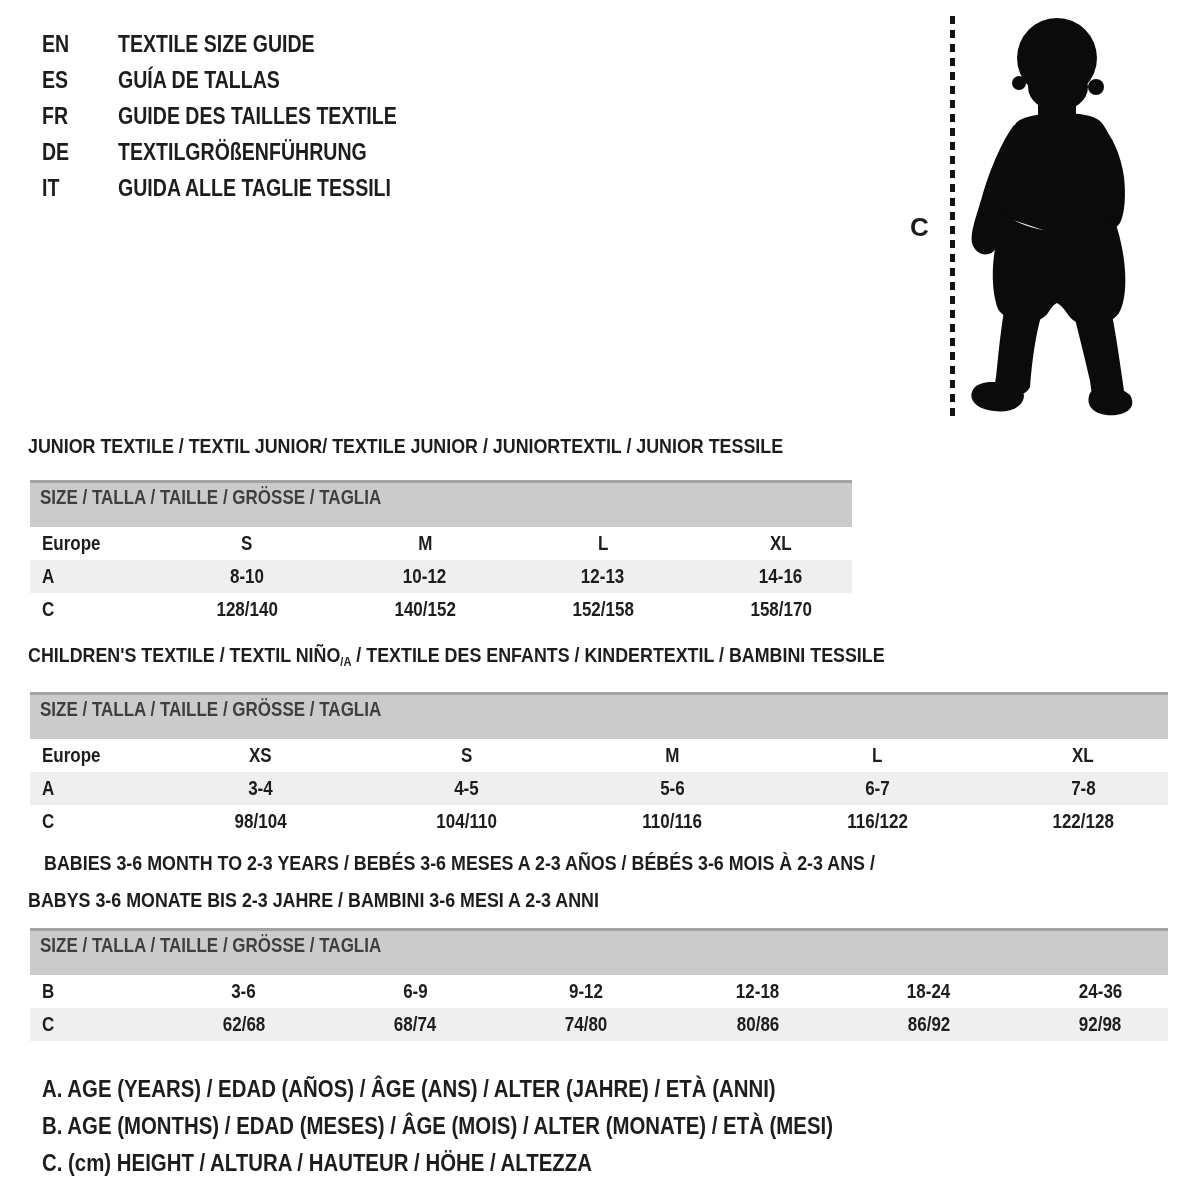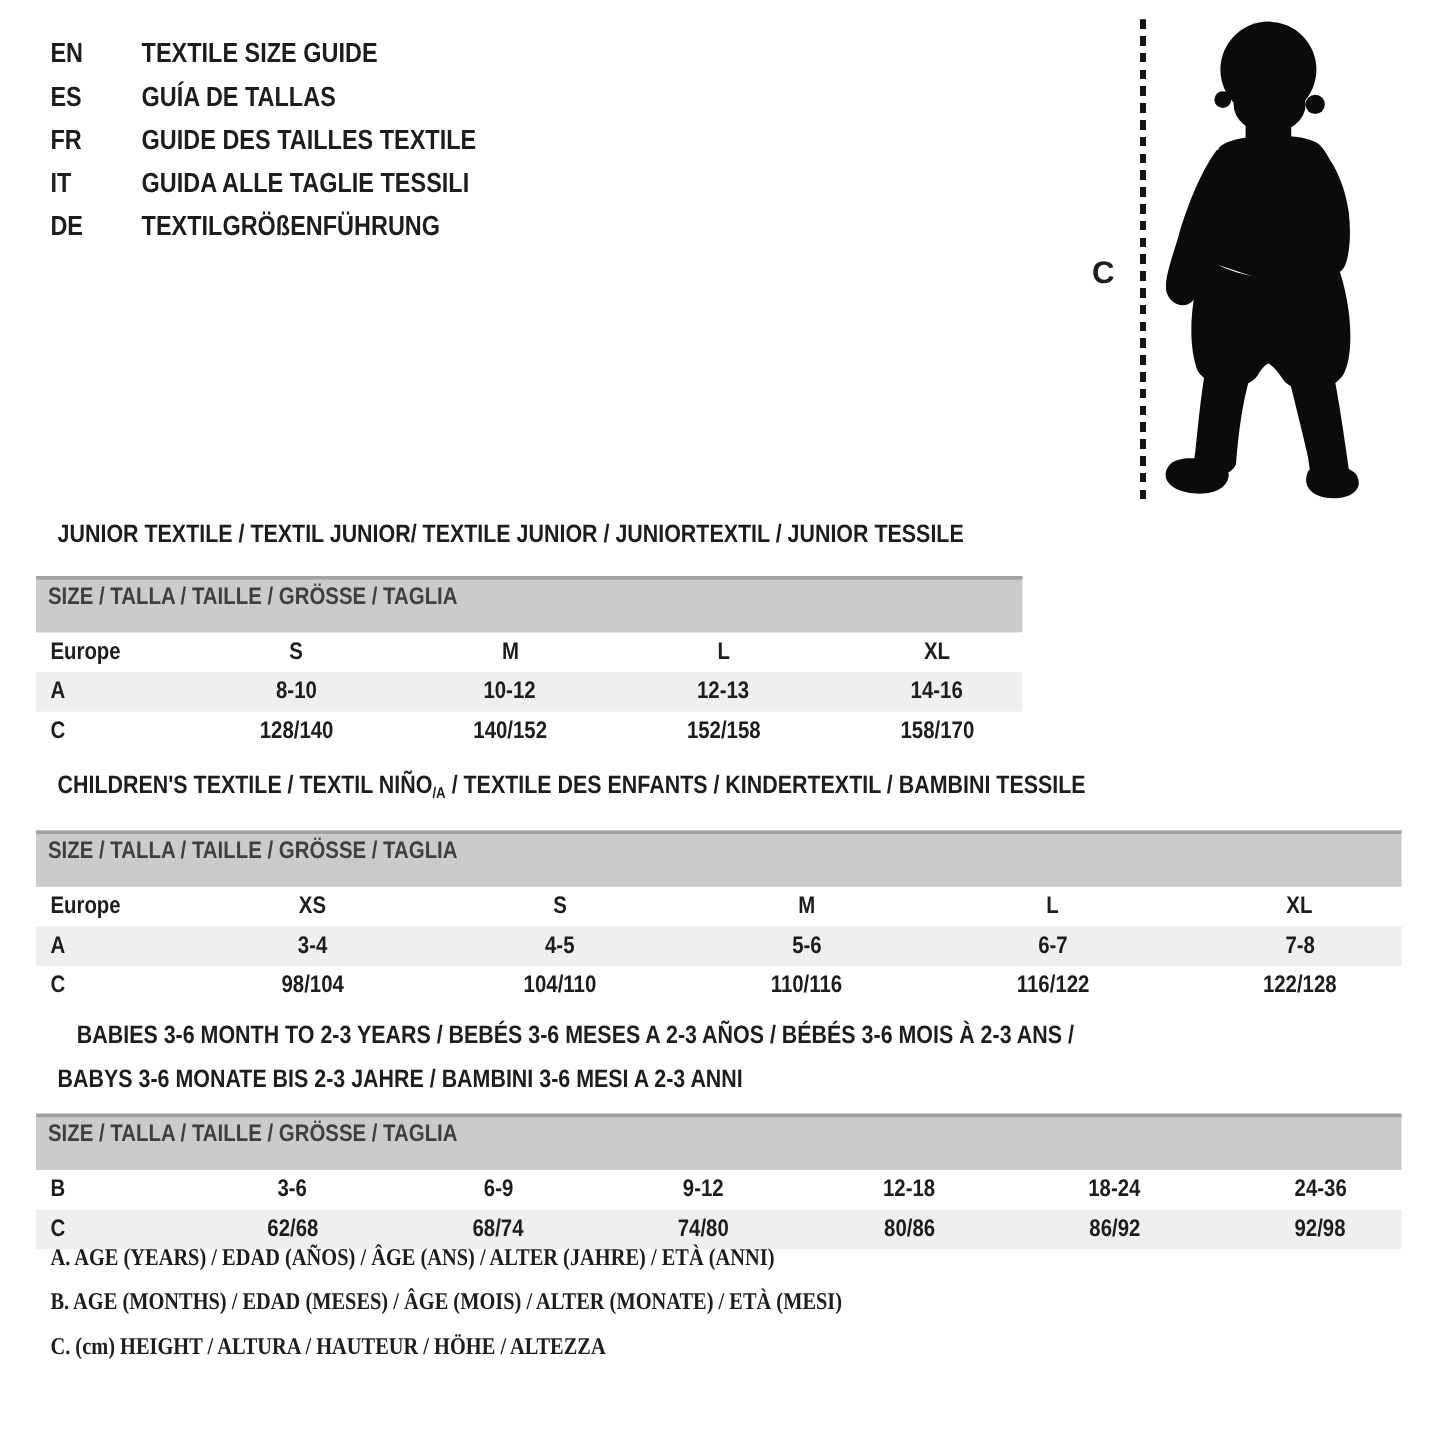--- a/index.html
+++ b/index.html
@@ -18,60 +18,60 @@
   .lang-row{display:flex;height:36px;line-height:36px;font-size:23px;letter-spacing:0px;}
   .lang-code{width:76px;}
 
   
   .dash-line{position:absolute;left:950px;top:16px;width:5px;height:400px;
     background:repeating-linear-gradient(to bottom,#141414 0 8px,transparent 8px 14px);}
   .c-label{position:absolute;left:910px;top:212px;font-size:26px;}
   .baby-svg{position:absolute;left:958px;top:13px;}
 
   
-  .sec-title{position:absolute;left:48px;font-size:21px;white-space:nowrap;}
+  .sec-title{position:absolute;left:28px;font-size:21px;white-space:nowrap;}
   .sub{font-size:13px;vertical-align:-4px;}
 
   
   .table{position:absolute;box-sizing:border-box;}
   .size-bar{height:47px;box-sizing:border-box;background:var(--bar);border-top:3px solid var(--baredge);
     line-height:29px;padding-left:10px;color:var(--bartext);font-size:20px;}
   .trow{display:flex;height:33px;line-height:33px;font-size:20px;color:var(--text);gap:36px;}
   .trow.shaded{background:var(--shade);}
   .c0{width:110px;padding-left:12px;box-sizing:border-box;text-align:left;}
   .cc{flex:1;text-align:center;}
 
   
-  .notes{position:absolute;left:42px;top:1030px;font-size:20px;line-height:37px;font-family:Liberation Serif, serif;}
+  .notes{position:absolute;left:42px;top:1070px;font-size:24px;line-height:37px;}
 </style>
 </head>
 <body>
 
 <div class="canvas">
 
   <div class="lang-block">
     <div class="lang-row">
       <span class="lang-code"><span class="cxl">EN</span></span>
       <span><span class="cxl">TEXTILE SIZE GUIDE</span></span>
     </div>
     <div class="lang-row">
       <span class="lang-code"><span class="cxl">ES</span></span>
       <span><span class="cxl">GUÍA DE TALLAS</span></span>
     </div>
     <div class="lang-row">
       <span class="lang-code"><span class="cxl">FR</span></span>
       <span><span class="cxl">GUIDE DES TAILLES TEXTILE</span></span>
     </div>
     <div class="lang-row">
+      <span class="lang-code"><span class="cxl">DE</span></span>
+      <span><span class="cxl">TEXTILGRÖßENFÜHRUNG</span></span>
+    </div>
+    <div class="lang-row">
       <span class="lang-code"><span class="cxl">IT</span></span>
       <span><span class="cxl">GUIDA ALLE TAGLIE TESSILI</span></span>
-    </div>
-    <div class="lang-row">
-      <span class="lang-code"><span class="cxl">DE</span></span>
-      <span><span class="cxl">TEXTILGRÖßENFÜHRUNG</span></span>
     </div>
   </div>
 
   <div class="dash-line"></div>
   <span class="c-label">C</span>
   <svg class="baby-svg" width="186" height="405" viewBox="0 0 186 405" fill="#0b0b0b" xmlns="http://www.w3.org/2000/svg">
     <circle cx="99" cy="45" r="40"></circle>
     <circle cx="61" cy="70" r="7"></circle>
     <circle cx="138" cy="74" r="8"></circle>
     <ellipse cx="100" cy="74" rx="30" ry="24"></ellipse>

